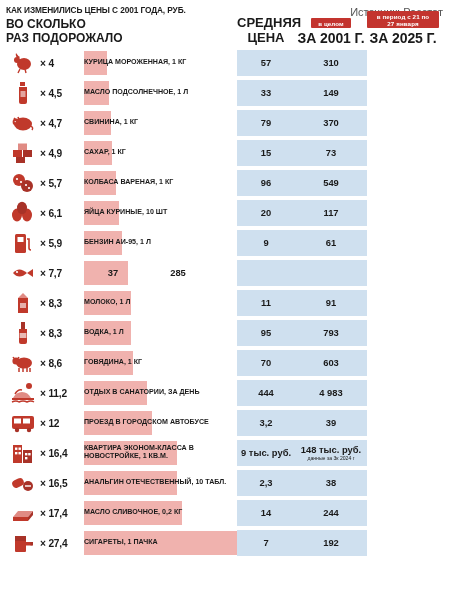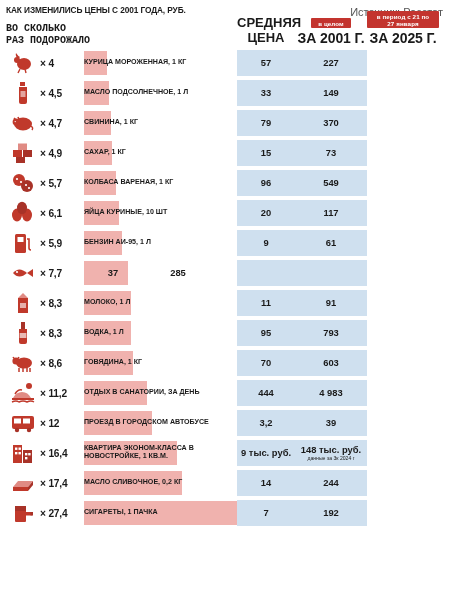--- a/index.html
+++ b/index.html
@@ -36,26 +36,25 @@
 
   
   .colhead {
     display: flex;
     align-items: flex-end;
     height: 30px;
     padding: 0 6px;
   }
   .ch-left {
     width: 231px;
-    font-size: 10px;
+    font-size: 12px;
     font-weight: bold;
     line-height: 1.15;
     text-transform: uppercase;
     padding-bottom: 2px;
-    font-family: Liberation Mono, monospace;
   }
   .ch-avg {
     width: 58px;
     text-align: center;
     font-size: 13px;
     font-weight: bold;
     line-height: 1.15;
     text-transform: uppercase;
     padding-bottom: 2px;
   }
@@ -206,21 +205,21 @@
             <ellipse cx="14" cy="13" rx="7" ry="6" fill="#c0392b"></ellipse>
             <path d="M8 8 Q5 5 6 2 Q8 5 10 6Z" fill="#c0392b"></path>
             <path d="M10 18 l-2 4 M15 18 l1 4" stroke="#c0392b" stroke-width="1.4" fill="none"></path>
             <circle cx="7" cy="9" r="3" fill="#c0392b"></circle>
           </svg>
         </div>
         <div class="cell-mult">× 4</div>
         <div class="cell-name">Курица мороженная, 1 кг</div>
         <div class="cell-avg">57</div>
         <div class="cell-2025">
-          <div><span>227</span></div>
+          <div><span>310</span></div>
         </div>
       </div>
       <div class="row">
         <div class="bar" style="width:25.456204379562045px"></div>
         <div class="band"></div>
         <div class="cell-icon">
           <svg class="ic" viewBox="0 0 26 24">
             <rect x="10" y="1" width="5" height="4" fill="#c0392b"></rect>
             <path d="M9 6 h8 v15 a2 2 0 0 1 -2 2 h-4 a2 2 0 0 1 -2 -2 Z" fill="#c0392b"></path>
             <rect x="10.5" y="10" width="5" height="6" fill="#fff" opacity=".55"></rect>
@@ -447,20 +446,37 @@
           </svg>
         </div>
         <div class="cell-mult">× 16,4</div>
         <div class="cell-name">Квартира эконом-класса в новостройке, 1 кв.м.</div>
         <div class="cell-avg">9 тыс. руб.</div>
         <div class="cell-2025">
           <div><span>148 тыс. руб.</span><span class="cell-sub">данные за 3к 2024 г</span></div>
         </div>
       </div>
       <div class="row">
+        <div class="bar" style="width:93.33941605839416px"></div>
+        <div class="band"></div>
+        <div class="cell-icon">
+          <svg class="ic" viewBox="0 0 26 24">
+            <rect x="2" y="8" width="12" height="8" rx="4" fill="#c0392b" transform="rotate(-25 8 12)"></rect>
+            <circle cx="18" cy="15" r="5" fill="#a83228"></circle>
+            <path d="M15 15 h6" stroke="#fff" stroke-width="1.4"></path>
+          </svg>
+        </div>
+        <div class="cell-mult">× 16,5</div>
+        <div class="cell-name">Анальгин отечественный, 10 табл.</div>
+        <div class="cell-avg">2,3</div>
+        <div class="cell-2025">
+          <div><span>38</span></div>
+        </div>
+      </div>
+      <div class="row">
         <div class="bar" style="width:98.43065693430657px"></div>
         <div class="band"></div>
         <div class="cell-icon">
           <svg class="ic" viewBox="0 0 26 24">
             <path d="M3 16 l5 -6 h15 l-5 6Z" fill="#e08b84"></path>
             <path d="M3 16 h15 v4 h-15Z" fill="#c0392b"></path>
             <path d="M18 16 l5 -6 v4 l-5 6Z" fill="#a83228"></path>
           </svg>
         </div>
         <div class="cell-mult">× 17,4</div>

